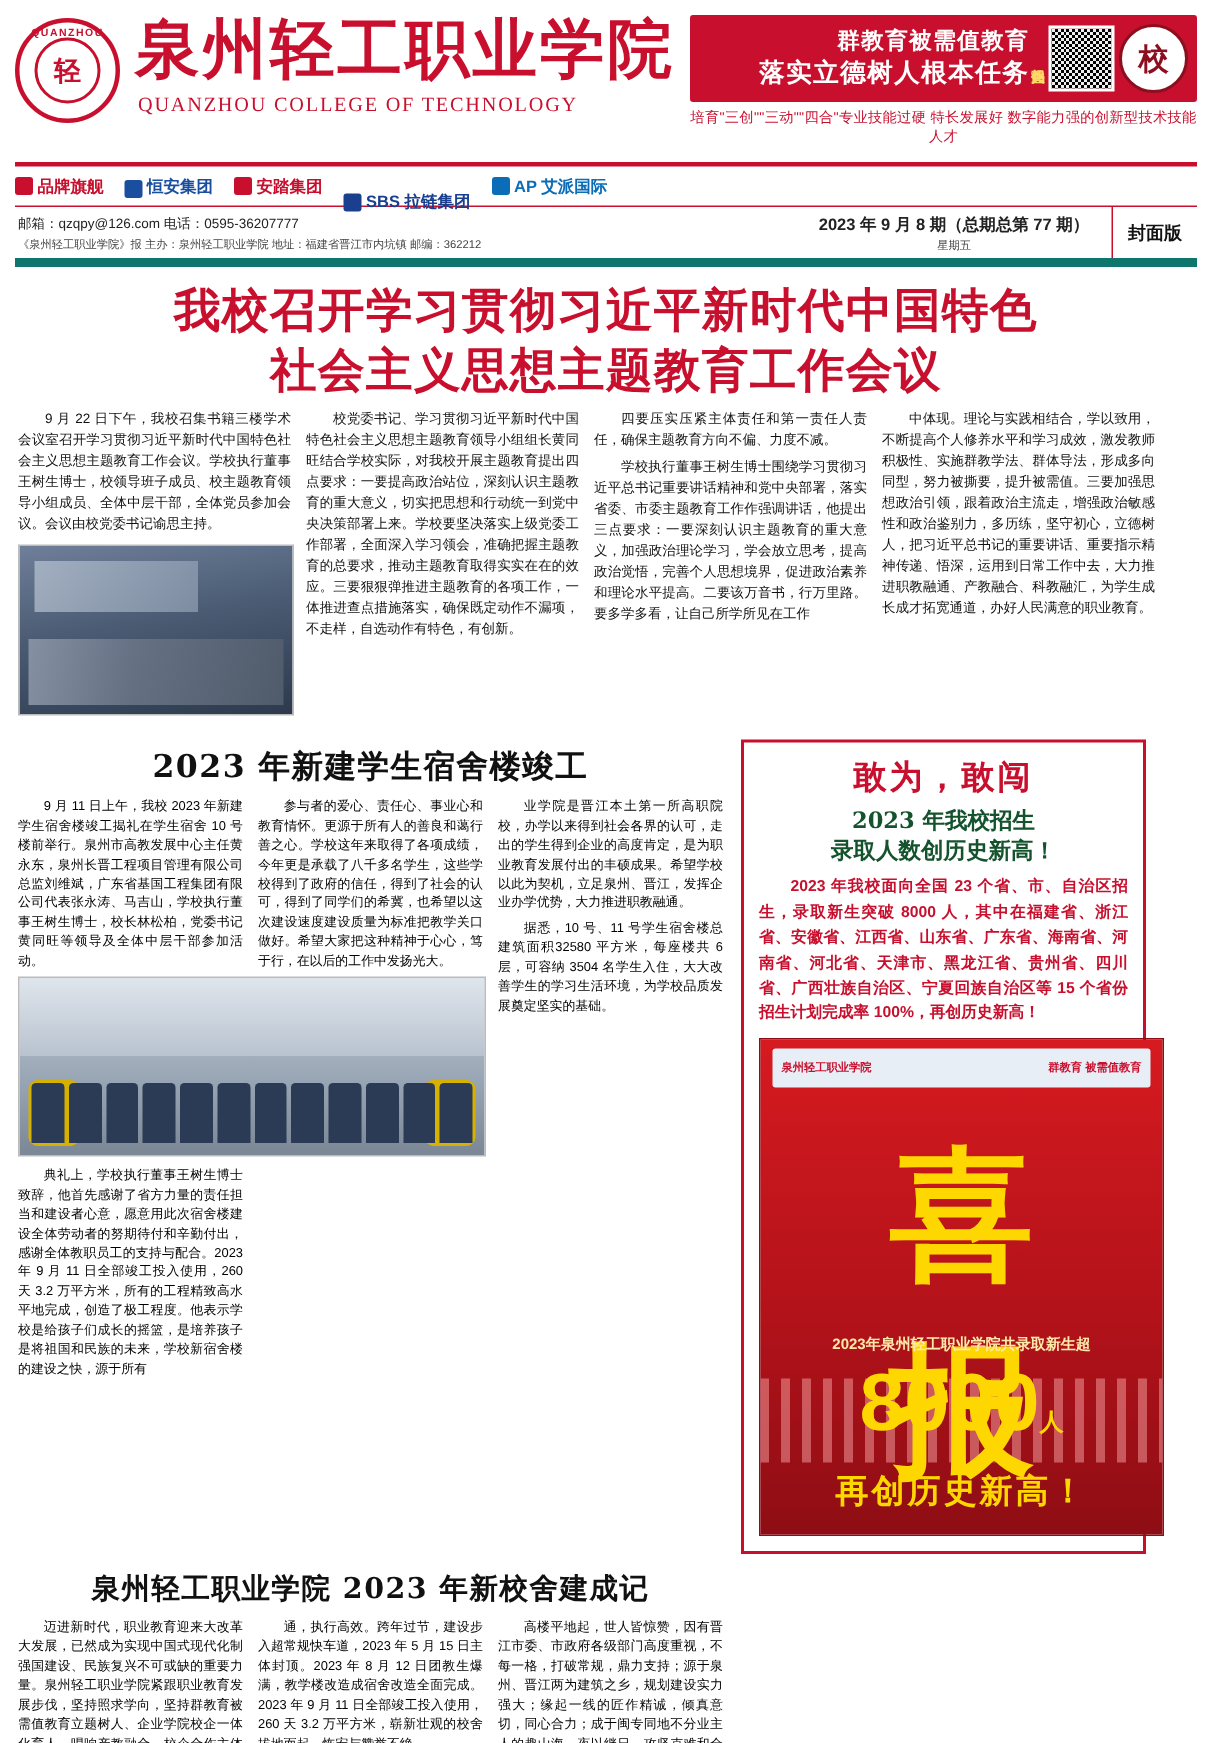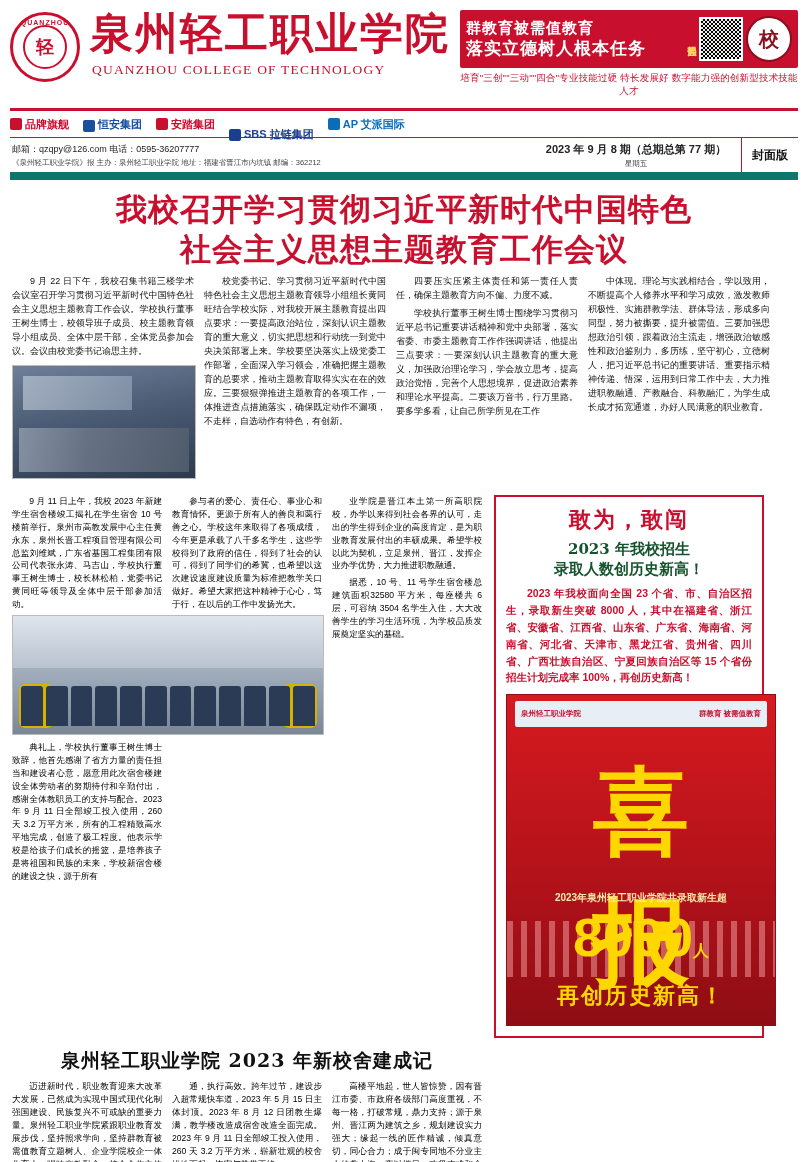--- a/index.html
+++ b/index.html
@@ -29,21 +29,21 @@
     margin-left:10px;
   }
   .title-en{
     font-size:13.5px;color:#c8102e;letter-spacing:1.2px;margin-left:12px;margin-top:7px;
     font-family:"Liberation Serif",serif;
   }
   .banner{
     position:absolute;right:0;top:2px;width:338px;height:58px;background:#c8102e;
     border-radius:2px;color:#fff;display:flex;align-items:center;padding:0 6px;box-sizing:border-box;
   }
-  .banner-text{flex:1;text-align:left;font-weight:bold;line-height:1.25;}
+  .banner-text{flex:1;text-align:right;font-weight:bold;line-height:1.25;}
   .banner-text .l1{font-size:15px;letter-spacing:1px;}
   .banner-text .l2{font-size:17px;letter-spacing:1px;}
   .banner-right{display:flex;align-items:center;gap:3px;}
   .qr{width:40px;height:40px;background:
       repeating-linear-gradient(0deg,#fff 0 2px,#111 2px 4px),
       repeating-linear-gradient(90deg,#fff 0 2px,#111 2px 4px);
       background-blend-mode:difference;border:2px solid #fff;}
   .qr-label{writing-mode:vertical-rl;font-size:9px;line-height:1.1;color:#ffd966;font-weight:bold;}
   .emblem{width:42px;height:42px;border-radius:50%;background:#fff;border:2px solid #8c0f1f;
       display:flex;align-items:center;justify-content:center;color:#8c0f1f;font-size:20px;font-weight:bold;}
@@ -57,21 +57,21 @@
     margin:0 10px;height:26px;display:flex;align-items:center;gap:14px;
     border-bottom:1px solid #c8102e;
   }
   .sp{font-size:11px;font-weight:bold;display:flex;align-items:center;gap:3px;white-space:nowrap;}
   .sp .dot{width:12px;height:12px;border-radius:2px;display:inline-block;}
   .sp1{color:#c8102e;} .sp2{color:#1a4fa0;align-items:flex-end;} .sp3{color:#c8102e;}
   .sp4{color:#1a3f8f;margin-top:21px;} .sp5{color:#0b6cb8;}
   
   .issue{
     margin:0 10px;display:flex;align-items:stretch;font-size:9px;color:#222;
-    border-bottom:8px solid #0f766e;height:34px;
+    border-bottom:6px solid #0f766e;height:34px;
   }
   .issue-left{flex:1;display:flex;flex-direction:column;justify-content:center;gap:2px;padding-left:2px;}
   .issue-left .l1{font-size:9px;}
   .issue-left .l2{font-size:7.5px;color:#444;}
   .issue-mid{width:210px;display:flex;flex-direction:column;justify-content:center;align-items:center;}
   .issue-mid .l1{font-size:11px;font-weight:bold;}
   .issue-mid .l2{font-size:7.5px;color:#444;margin-top:2px;}
   .issue-right{
     width:56px;border-left:1px solid #c8102e;display:flex;align-items:center;justify-content:center;
     font-size:12px;font-weight:bold;color:#111;
@@ -260,20 +260,21 @@
       <p>四要压实压紧主体责任和第一责任人责任，确保主题教育方向不偏、力度不减。</p>
       <p>学校执行董事王树生博士围绕学习贯彻习近平总书记重要讲话精神和党中央部署，落实省委、市委主题教育工作作强调讲话，他提出三点要求：一要深刻认识主题教育的重大意义，加强政治理论学习，学会放立思考，提高政治觉悟，完善个人思想境界，促进政治素养和理论水平提高。二要该万音书，行万里路。要多学多看，让自己所学所见在工作</p>
     </div>
     <div class="col c4">
       <p>中体现。理论与实践相结合，学以致用，不断提高个人修养水平和学习成效，激发教师积极性、实施群教学法、群体导法，形成多向同型，努力被撕要，提升被需值。三要加强思想政治引领，跟着政治主流走，增强政治敏感性和政治鉴别力，多历练，坚守初心，立德树人，把习近平总书记的重要讲话、重要指示精神传递、悟深，运用到日常工作中去，大力推进职教融通、产教融合、科教融汇，为学生成长成才拓宽通道，办好人民满意的职业教育。</p>
     </div>
   </div>
 
   <div class="mid">
     <div class="mid-left">
+      <div class="sec-title">2023 年新建学生宿舍楼竣工</div>
       <div class="mid-cols">
         <div class="mid-col">
           <p>9 月 11 日上午，我校 2023 年新建学生宿舍楼竣工揭礼在学生宿舍 10 号楼前举行。泉州市高教发展中心主任黄永东，泉州长晋工程项目管理有限公司总监刘维斌，广东省基国工程集团有限公司代表张永涛、马吉山，学校执行董事王树生博士，校长林松柏，党委书记黄同旺等领导及全体中层干部参加活动。</p>
           <div class="photo-wide" style="width:310px">
             <div class="bldg"></div>
             <div class="lion-l"></div>
             <div class="lion-r"></div>
             <div class="people">
               <i></i>
                 <i></i>

